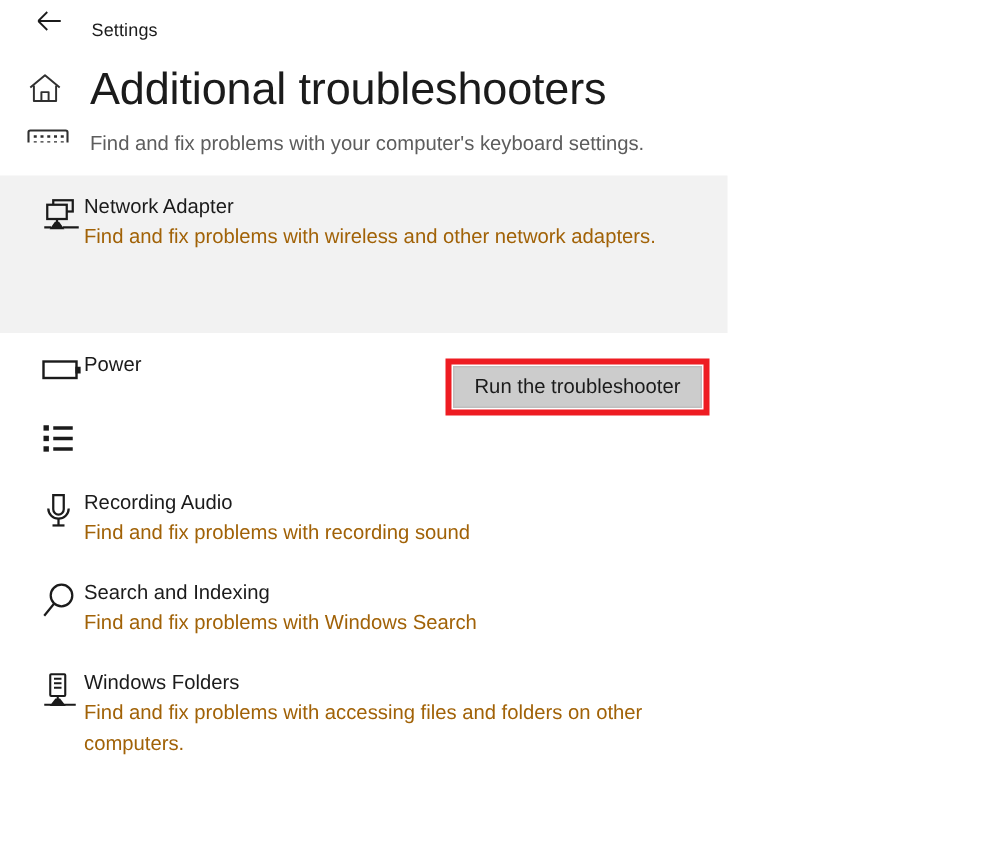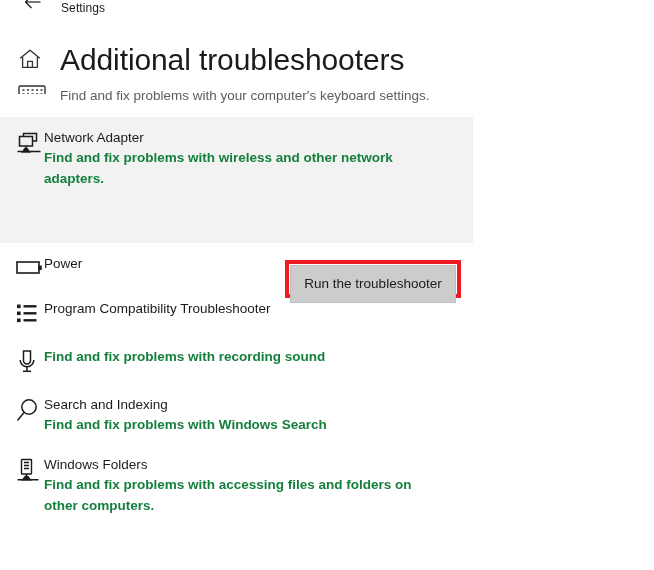--- a/index.html
+++ b/index.html
@@ -12,21 +12,21 @@
     background: #ffffff;
     font-family: "Liberation Sans", sans-serif;
     color: #000000;
     overflow: hidden;
     position: relative;
   }
 
   
   .topbar {
     position: absolute;
-    top: 0; left: 0;
+    top: 12px; left: 0;
     width: 654px;
     height: 26px;
   }
   .back-arrow {
     position: absolute;
     left: 22px;
     top: -9px;
     width: 22px;
     height: 22px;
     color: #1b1b1b;
@@ -90,21 +90,21 @@
 
   
   .ts-list {
     position: absolute;
     top: 117px;
     left: 0;
     width: 654px;
   }
   .ts-item {
     position: relative;
-    padding: 11px 0 9px 0;
+    padding: 11px 0 9px 12px;
     display: block;
   }
   .ts-item.selected {
     background: #f2f2f2;
     width: 473px;
     padding-bottom: 0;
   }
   .ts-row {
     display: flex;
     align-items: flex-start;
@@ -125,23 +125,22 @@
     padding-right: 12px;
   }
   .ts-title {
     font-size: 13.5px;
     line-height: 19px;
     color: #1b1b1b;
   }
   .ts-desc {
     font-size: 13.5px;
     line-height: 21px;
-    color: #15803d;
+    color: #a16207;
     max-width: 400px;
-    font-weight: bold;
   }
 
   
   .run-area {
     position: relative;
     height: 54px;
   }
   .red-box {
     position: absolute;
     left: 285px;
@@ -149,21 +148,21 @@
     width: 176px;
     height: 38px;
     border: 4px solid #ee1c22;
     box-sizing: border-box;
   }
   .run-button {
     position: absolute;
     left: 290px;
     top: 76px;
     width: 166px;
-    height: 38px;
+    height: 28px;
     background: #cccccc;
     border: 1px solid #bfbfbf;
     box-sizing: border-box;
     font-family: "Liberation Sans", sans-serif;
     font-size: 13.5px;
     line-height: 26px;
     color: #1b1b1b;
     text-align: center;
     padding: 0;
     cursor: default;
@@ -249,36 +248,36 @@
         <svg width="26" height="24" viewBox="0 0 26 24" fill="none" stroke="currentColor">
           <rect x="1" y="2.5" width="3.6" height="3.6" fill="currentColor" stroke="none"></rect>
           <rect x="1" y="9.5" width="3.6" height="3.6" fill="currentColor" stroke="none"></rect>
           <rect x="1" y="16.5" width="3.6" height="3.6" fill="currentColor" stroke="none"></rect>
           <path d="M7.5 4.3 h13" stroke-width="2.4" stroke-linecap="butt"></path>
           <path d="M7.5 11.3 h13" stroke-width="2.4" stroke-linecap="butt"></path>
           <path d="M7.5 18.3 h13" stroke-width="2.4" stroke-linecap="butt"></path>
         </svg>
       </div>
       <div class="ts-text">
-        <div class="ts-title">Program Compatibility Troubleshooter</div>
       </div>
     </div>
   </div>
 
   <div class="ts-item">
     <div class="ts-row">
       <div class="ts-icon">
         <svg width="24" height="26" viewBox="0 0 24 26" fill="none" stroke="currentColor" stroke-width="1.5">
           <path d="M7.5 2 h7 v9.5 a3.5 3.5 0 0 1 -7 0 z"></path>
           <path d="M4.2 11 a6.8 6.8 0 0 0 13.6 0"></path>
           <path d="M11 18 v4"></path>
           <path d="M7 22.3 h8"></path>
         </svg>
       </div>
       <div class="ts-text">
+        <div class="ts-title">Recording Audio</div>
         <div class="ts-desc">Find and fix problems with recording sound</div>
       </div>
     </div>
   </div>
 
   <div class="ts-item">
     <div class="ts-row">
       <div class="ts-icon">
         <svg width="26" height="26" viewBox="0 0 26 26" fill="none" stroke="currentColor" stroke-width="1.5">
           <circle cx="13" cy="9" r="7.2"></circle>

